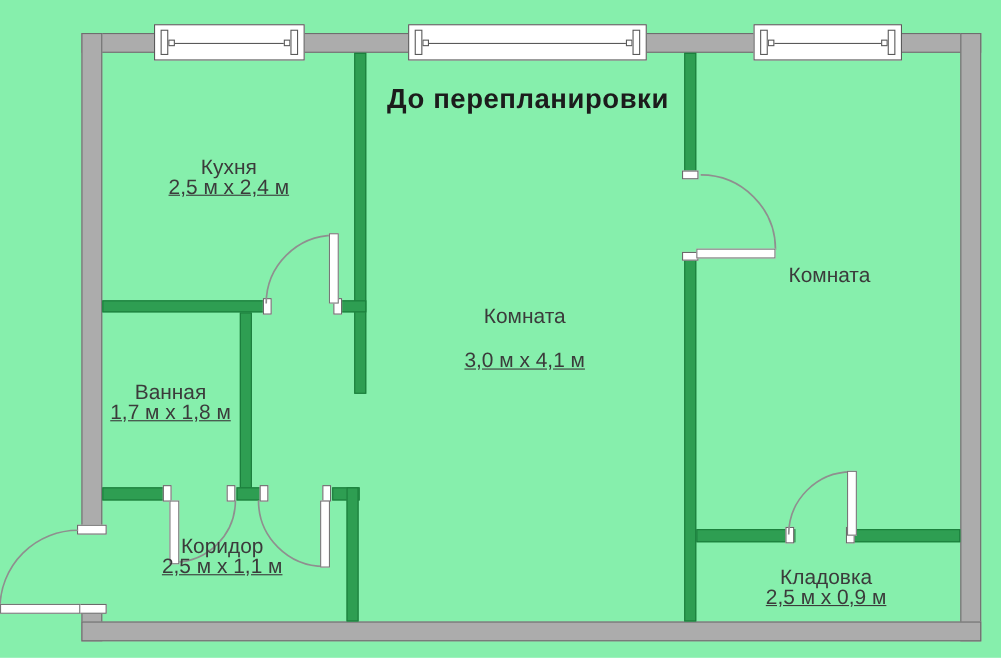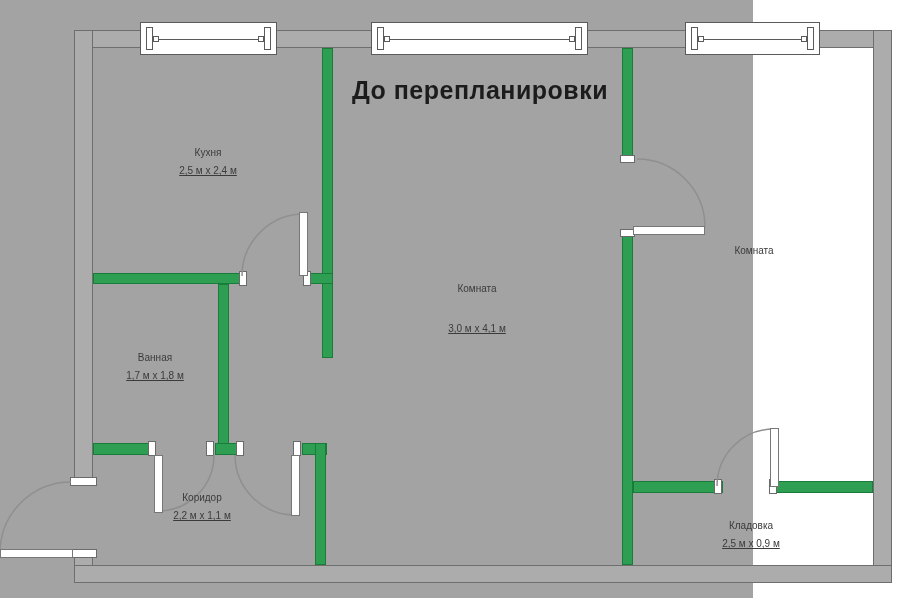--- a/index.html
+++ b/index.html
@@ -7,34 +7,34 @@
     --outer-border:#6E6E6E;
     --inner-wall:#2E9E52;
     --inner-border:#1A7C3B;
     --line:#8F8F8F;
     --text:#3B3B3B;
     --title:#1C1C1C;
   }
   *{margin:0;padding:0;box-sizing:border-box;}
   html,body{width:910px;height:598px;background:#fff;overflow:hidden;
     font-family:"Liberation Sans",sans-serif;}
-  .plan{position:absolute;left:0;top:0;width:753px;height:598px;background:#a3a3a3;}
+  .plan{position:absolute;left:0;top:0;width:910px;height:598px;background:#86efac;}
   .owall{position:absolute;background:var(--outer-wall);border:1px solid var(--outer-border);}
   .gwall{position:absolute;background:var(--inner-wall);border:1px solid var(--inner-border);}
   .leaf{position:absolute;background:#fff;border:1.5px solid #777;}
   .jamb{position:absolute;background:#fff;border:1px solid #6a6a6a;}
   .window-box{position:absolute;background:#fff;border:1.5px solid #5a5a5a;}
   .wbar{position:absolute;top:4px;bottom:4px;width:7px;background:#fff;border:1.5px solid #5a5a5a;}
   .wbar.left{left:5px;} .wbar.right{right:5px;}
   .wline{position:absolute;left:13px;right:13px;top:50%;height:0;border-top:1.5px solid #5a5a5a;}
   .wnub{position:absolute;top:50%;margin-top:-3px;width:6px;height:6px;background:#fff;border:1px solid #5a5a5a;}
   .wnub.left{left:12px;} .wnub.right{right:12px;}
   .title{position:absolute;color:var(--title);font-size:25px;font-weight:bold;
     letter-spacing:.5px;text-align:center;white-space:nowrap;}
-  .label{position:absolute;color:var(--text);font-size:10px;text-align:center;line-height:16px;white-space:nowrap;}
+  .label{position:absolute;color:var(--text);font-size:19px;text-align:center;line-height:16px;white-space:nowrap;}
   .label .dims{display:block;text-decoration:underline;}
   .gap18 .dims{margin-top:24px;}
   .gap16 .dims{margin-top:16px;}
   .gap2 .dims{margin-top:2px;}
   svg.arcs{position:absolute;left:0;top:0;pointer-events:none;}
 </style>
 </head>
 <body>
 
 <div class="plan">
@@ -116,21 +116,21 @@
     <span class="dims">2,5 м x 2,4 м</span>
   </div>
 
   <div class="label gap2" style="left:80px;top:350px;width:150px;">
     <span>Ванная</span>
     <span class="dims">1,7 м x 1,8 м</span>
   </div>
 
   <div class="label gap2" style="left:127px;top:490px;width:150px;">
     <span>Коридор</span>
-    <span class="dims">2,2 м x 1,1 м</span>
+    <span class="dims">2,5 м x 1,1 м</span>
   </div>
 
   <div class="label gap18" style="left:402px;top:281px;width:150px;">
     <span>Комната</span>
     <span class="dims">3,0 м x 4,1 м</span>
   </div>
 
   <div class="label gap16" style="left:679px;top:243px;width:150px;">
     <span>Комната</span>
   </div>

